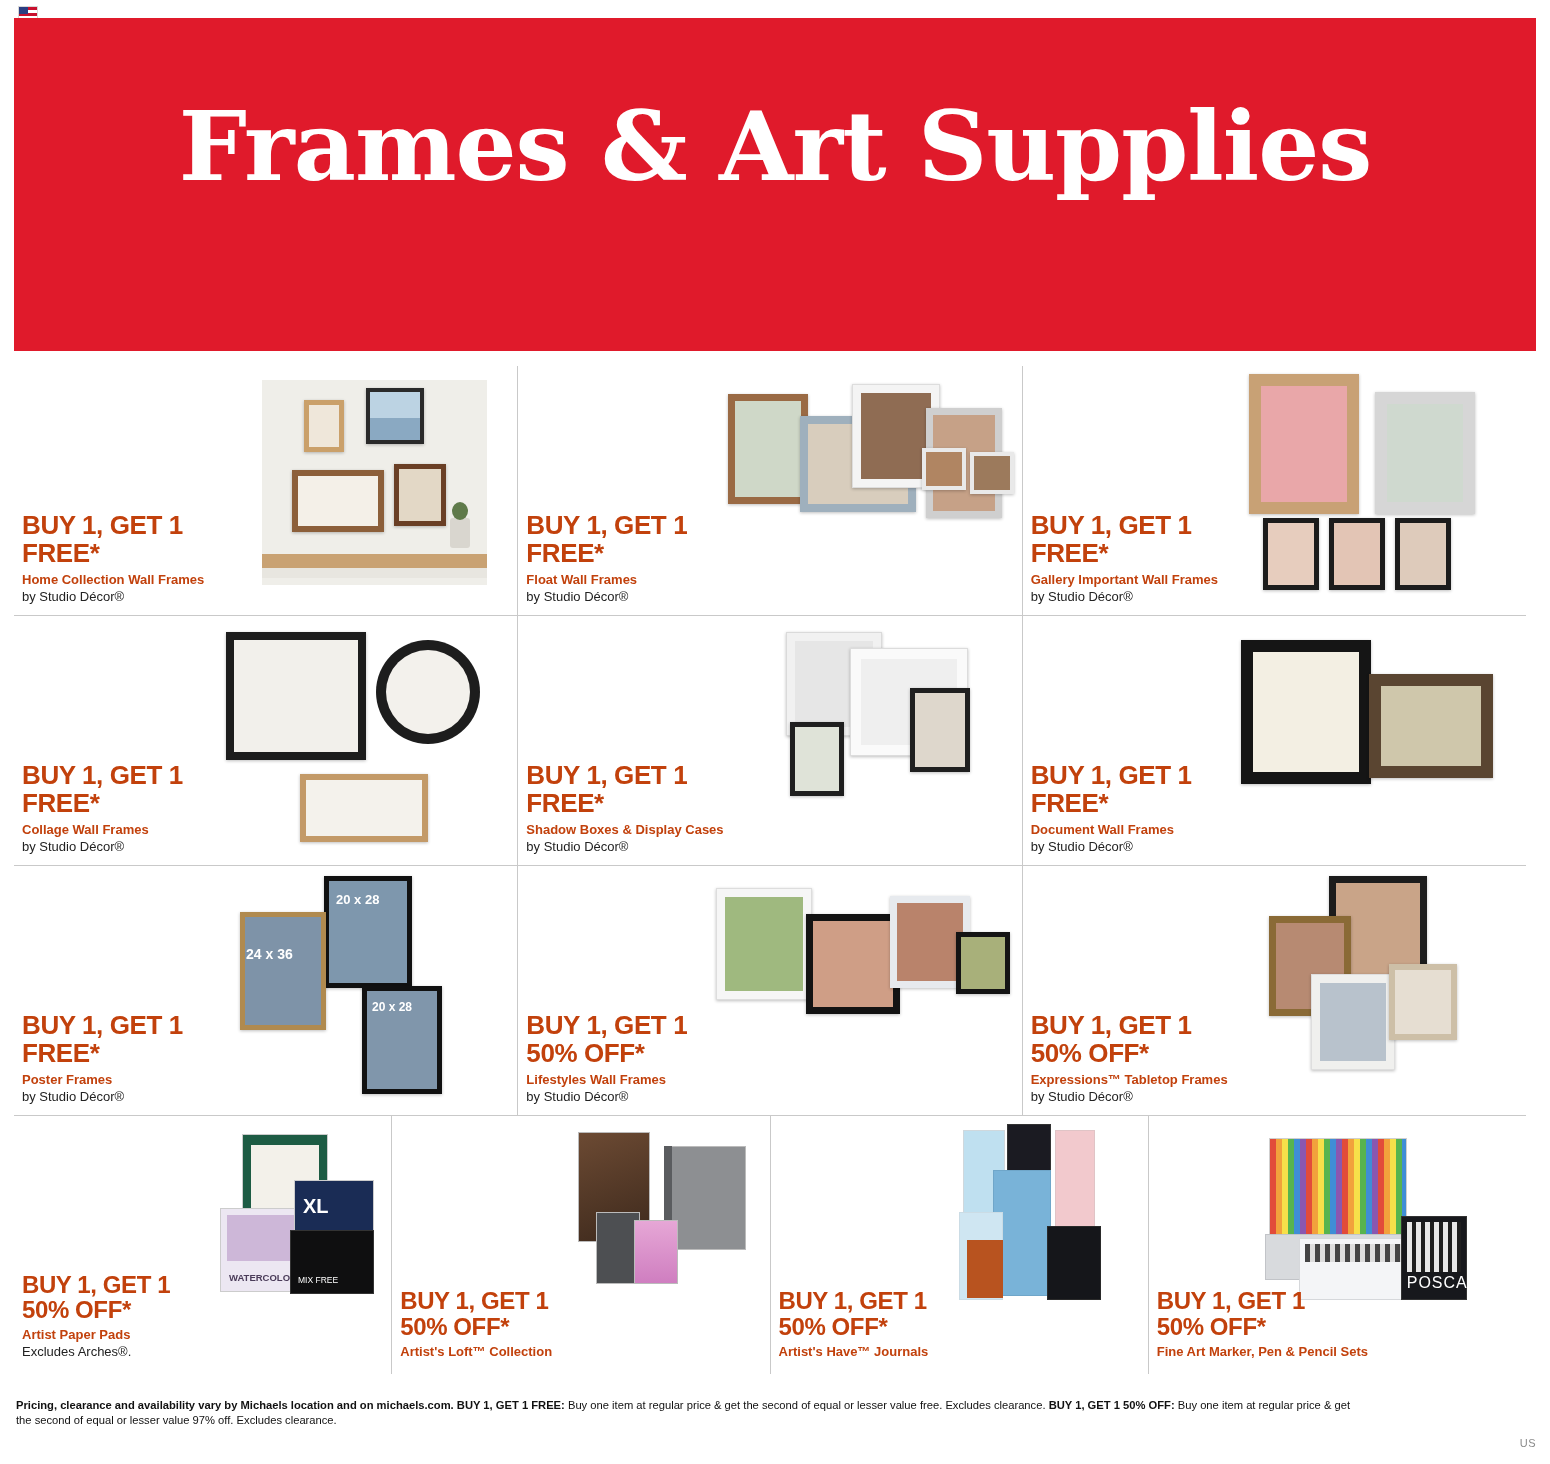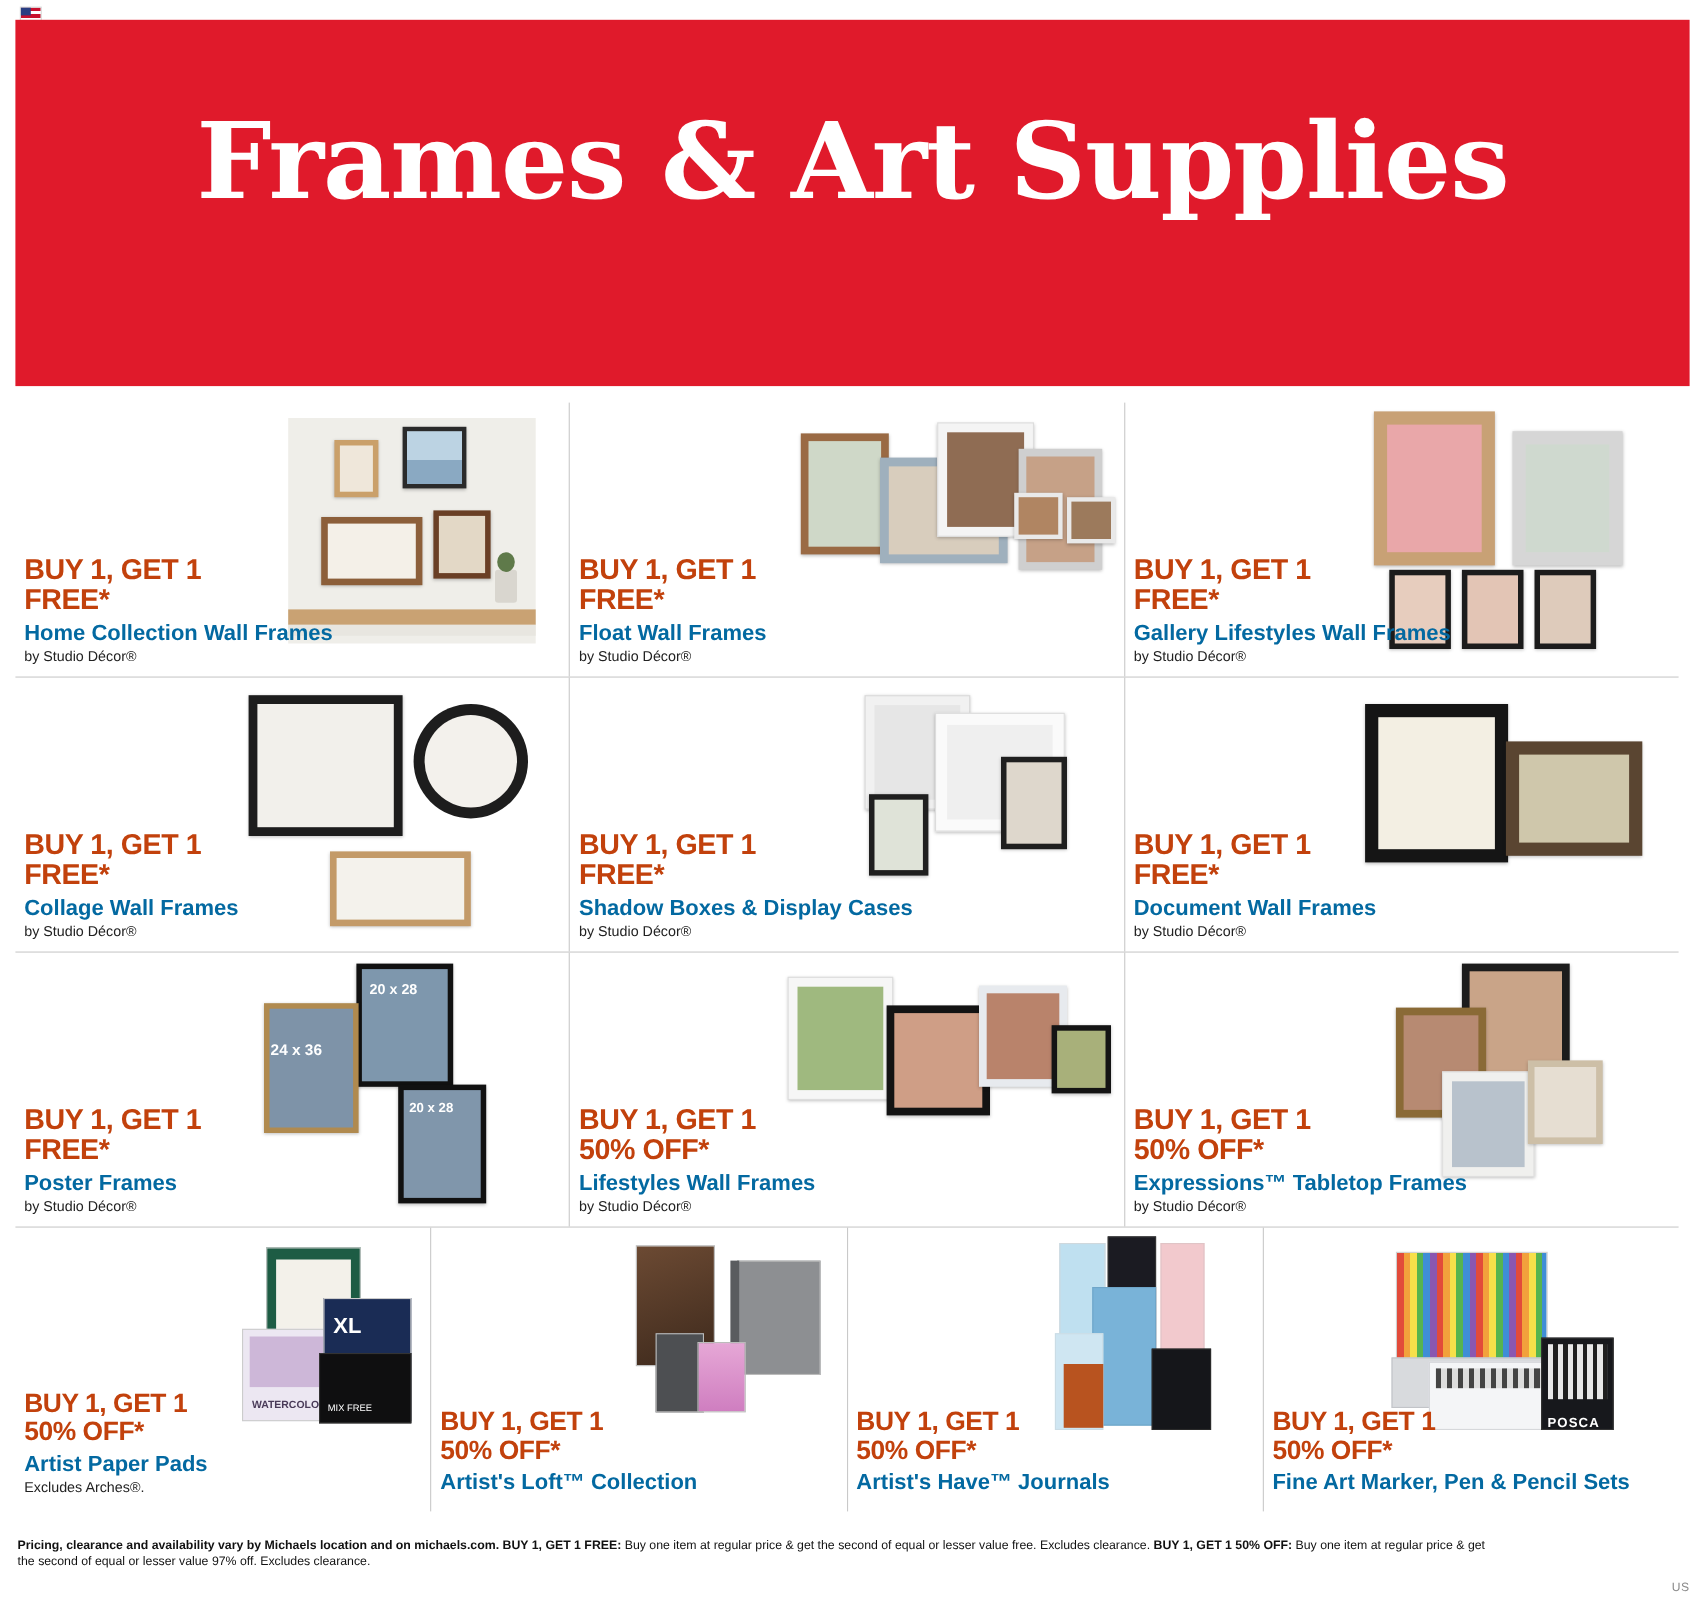--- a/index.html
+++ b/index.html
@@ -80,25 +80,25 @@
   .deal-head {
     font-size: 26px;
     font-weight: bold;
     line-height: 1.06;
     letter-spacing: -0.4px;
     color: #c2410c;
     margin: 0 0 6px 0;
     white-space: pre-line;
   }
   .deal-name {
-    font-size: 20px;
+    font-size: 13px;
     font-weight: bold;
     line-height: 1.15;
     margin: 0;
-    color: #0369a1;
+    color: #c2410c;
   }
   .deal-sub {
     font-size: 13px;
     font-weight: normal;
     line-height: 1.2;
     margin: 1px 0 0 0;
     color: #222;
   }
 
   
@@ -220,21 +220,21 @@
         <div class="fr" style="left:306px;top:152px;width:56px;height:72px;background:#1c1c1c;padding:5px;">
           <div style="width:100%;height:100%;background:#e3c5b5;"></div>
         </div>
         <div class="fr" style="left:372px;top:152px;width:56px;height:72px;background:#1c1c1c;padding:5px;">
           <div style="width:100%;height:100%;background:#decbbb;"></div>
         </div>
       </div>
       <div class="deal-text">
         <p class="deal-head">BUY 1, GET 1
 FREE*</p>
-        <p class="deal-name">Gallery Lifestyles Wall Frames</p>
+        <p class="deal-name">Gallery Important Wall Frames</p>
         <p class="deal-sub">by Studio Décor®</p>
       </div>
     </div>
   </div>
 
   <div class="row row-frames">
 
     <div class="cell">
       <div class="art">
         <div class="fr" style="left:212px;top:16px;width:140px;height:128px;background:#1d1d1d;padding:8px;">
@@ -427,21 +427,21 @@
     </div>
 
     <div class="cell">
       <div class="art">
         <div style="position:absolute;left:120px;top:22px;width:138px;height:98px;background:repeating-linear-gradient(90deg,#e24b3a 0 6px,#f2a13c 6px 12px,#f7e04a 12px 18px,#57b44f 18px 24px,#3f8ed6 24px 30px,#8a57b0 30px 36px);border:1px solid #cfcfcf;"></div>
         <div style="position:absolute;left:116px;top:118px;width:146px;height:46px;background:#d8dadd;border:1px solid #c2c4c8;"></div>
         <div style="position:absolute;left:150px;top:122px;width:120px;height:62px;background:#f4f5f7;border:1px solid #d6d8db;"></div>
         <div style="position:absolute;left:156px;top:128px;width:108px;height:18px;background:repeating-linear-gradient(90deg,#444 0 5px,#ddd 5px 10px);"></div>
         <div style="position:absolute;left:252px;top:100px;width:66px;height:84px;background:#17181c;border:1px solid #333;"></div>
         <div style="position:absolute;left:258px;top:106px;width:54px;height:50px;background:repeating-linear-gradient(90deg,#e8e8e8 0 5px,#1f1f1f 5px 9px);"></div>
-        <div style="position:absolute;left:258px;top:158px;font-size:12px;font-weight:bold;color:#fff;letter-spacing:1px;margin-top:12px;">POSCA</div>
+        <div style="position:absolute;left:258px;top:158px;font-size:16px;font-weight:normal;color:#fff;letter-spacing:1px;">POSCA</div>
       </div>
       <div class="deal-text">
         <p class="deal-head">BUY 1, GET 1
 50% OFF*</p>
         <p class="deal-name">Fine Art Marker, Pen &amp; Pencil Sets</p>
       </div>
     </div>
   </div>
 </div>
 

